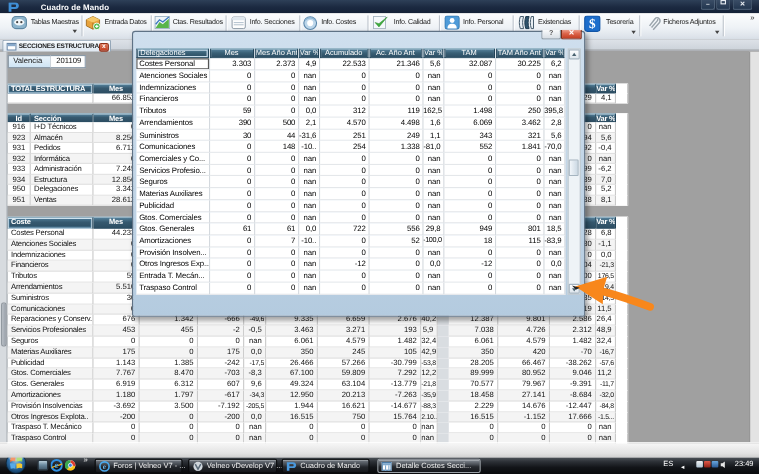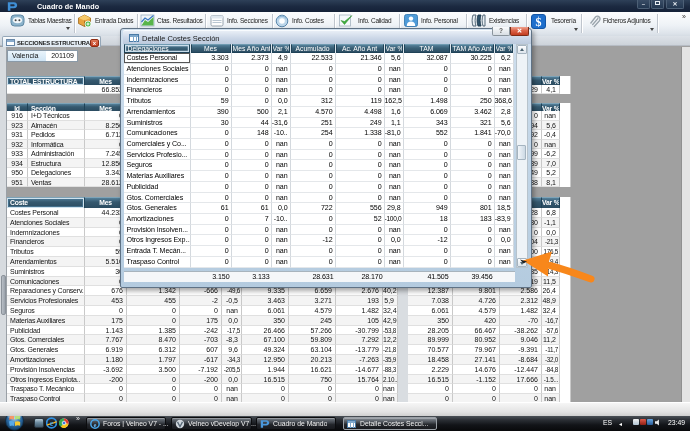--- a/index.html
+++ b/index.html
@@ -726,24 +726,20 @@
       <div class="bc r" style="width:15px">nan</div>
       <div class="bdv " style="width:10px"></div>
       <div class="bc r" style="width:45px">0</div>
       <div class="bc r" style="width:47px">0</div>
       <div class="bc r" style="width:42px">0</div>
       <div class="bc r" style="width:18px">nan</div>
       <div class="bem " style="width:11px"></div>
     </div>
 </div>
 <div class="abs dlg">
-<div class="dtt">
-      <div class="dico"></div>
-      <span class="tx">Detalle Costes Sección</span>
-    </div>
 <div class="dbtn dhelp">?</div>
     <div class="dbtn dclose">✕</div>
 <div class="dh">
       <div class="dc" style="width:66px;text-align:left;padding-left:3px;box-shadow:inset 0 0 0 1.2px #c8dcea;">Delegaciones</div>
       <div class="dc" style="width:40px;">Mes</div>
       <div class="dc" style="width:39px;">Mes Año Ant</div>
       <div class="dc" style="width:18px;">Var %</div>
       <div class="dc" style="width:44px;">Acumulado</div>
       <div class="dc" style="width:48px;">Ac. Año Ant</div>
       <div class="dc" style="width:18px;">Var %</div>
@@ -802,21 +798,21 @@
 <div class="drow" style="left:2.5px;top:67.08px">
       <div class="dc l" style="width:67px;">Tributos</div>
       <div class="dc r" style="width:41px;">59</div>
       <div class="dc r" style="width:40px;">0</div>
       <div class="dc r" style="width:19px;">0,0</div>
       <div class="dc r" style="width:45px;">312</div>
       <div class="dc r" style="width:49px;">119</div>
       <div class="dc r" style="width:19px;">162,5</div>
       <div class="dc r" style="width:47px;">1.498</div>
       <div class="dc r" style="width:44px;">250</div>
-      <div class="dc r" style="width:19px;">368,6</div>
+      <div class="dc r" style="width:19px;">395,8</div>
     </div>
 <div class="drow" style="left:2.5px;top:77.80px">
       <div class="dc l" style="width:67px;">Arrendamientos</div>
       <div class="dc r" style="width:41px;">390</div>
       <div class="dc r" style="width:40px;">500</div>
       <div class="dc r" style="width:19px;">2,1</div>
       <div class="dc r" style="width:45px;">4.570</div>
       <div class="dc r" style="width:49px;">4.498</div>
       <div class="dc r" style="width:19px;">1,6</div>
       <div class="dc r" style="width:47px;">6.069</div>
@@ -933,21 +929,21 @@
     </div>
 <div class="drow" style="left:2.5px;top:185.00px">
       <div class="dc l" style="width:67px;">Amortizaciones</div>
       <div class="dc r" style="width:41px;">0</div>
       <div class="dc r" style="width:40px;">7</div>
       <div class="dc r" style="width:19px;">-10..</div>
       <div class="dc r" style="width:45px;">0</div>
       <div class="dc r" style="width:49px;">52</div>
       <div class="dc r" style="width:19px;font-size:6.6px;letter-spacing:-.3px;padding-right:1px;">-100,0</div>
       <div class="dc r" style="width:47px;">18</div>
-      <div class="dc r" style="width:44px;">183</div>
+      <div class="dc r" style="width:44px;">115</div>
       <div class="dc r" style="width:19px;">-83,9</div>
     </div>
 <div class="drow" style="left:2.5px;top:195.72px">
       <div class="dc l" style="width:67px;">Provisión Insolven...</div>
       <div class="dc r" style="width:41px;">0</div>
       <div class="dc r" style="width:40px;">0</div>
       <div class="dc r" style="width:19px;">nan</div>
       <div class="dc r" style="width:45px;">0</div>
       <div class="dc r" style="width:49px;">0</div>
       <div class="dc r" style="width:19px;">nan</div>
@@ -983,32 +979,20 @@
       <div class="dc l" style="width:67px;">Traspaso Control</div>
       <div class="dc r" style="width:41px;">0</div>
       <div class="dc r" style="width:40px;">0</div>
       <div class="dc r" style="width:19px;">nan</div>
       <div class="dc r" style="width:45px;">0</div>
       <div class="dc r" style="width:49px;">0</div>
       <div class="dc r" style="width:19px;">nan</div>
       <div class="dc r" style="width:47px;">0</div>
       <div class="dc r" style="width:44px;">0</div>
       <div class="dc r" style="width:19px;">nan</div>
-    </div>
-<div class="dtot" style="left:2.5px;top:242px;width:391px">
-      <div class="dc l" style="width:67px"></div>
-      <div class="dc r" style="width:41px">3.150</div>
-      <div class="dc r" style="width:40px">3.133</div>
-      <div class="dc r" style="width:19px"></div>
-      <div class="dc r" style="width:45px">28.631</div>
-      <div class="dc r" style="width:49px">28.170</div>
-      <div class="dc r" style="width:19px"></div>
-      <div class="dc r" style="width:47px">41.505</div>
-      <div class="dc r" style="width:44px">39.456</div>
-      <div class="dc r" style="width:19px"></div>
     </div>
 <div class="dsb">
       <div class="sbb sbu" style="top:0"></div>
       <div class="sbt"></div>
       <div class="sbb sbd" style="bottom:0"></div>
     </div>
 </div>
 <svg class="abs" style="left:0;top:0;pointer-events:none" width="690" height="431" viewBox="0 0 690 431">
 <path d="M591 279 C 576 273.5 563 269 550 265.5" stroke="#f8871b" stroke-width="7" fill="none" stroke-linecap="round"></path>
 <path d="M523 260.5 L552 251.5 L548.5 263 L548 276.5 Z" fill="#f8871b"></path>

